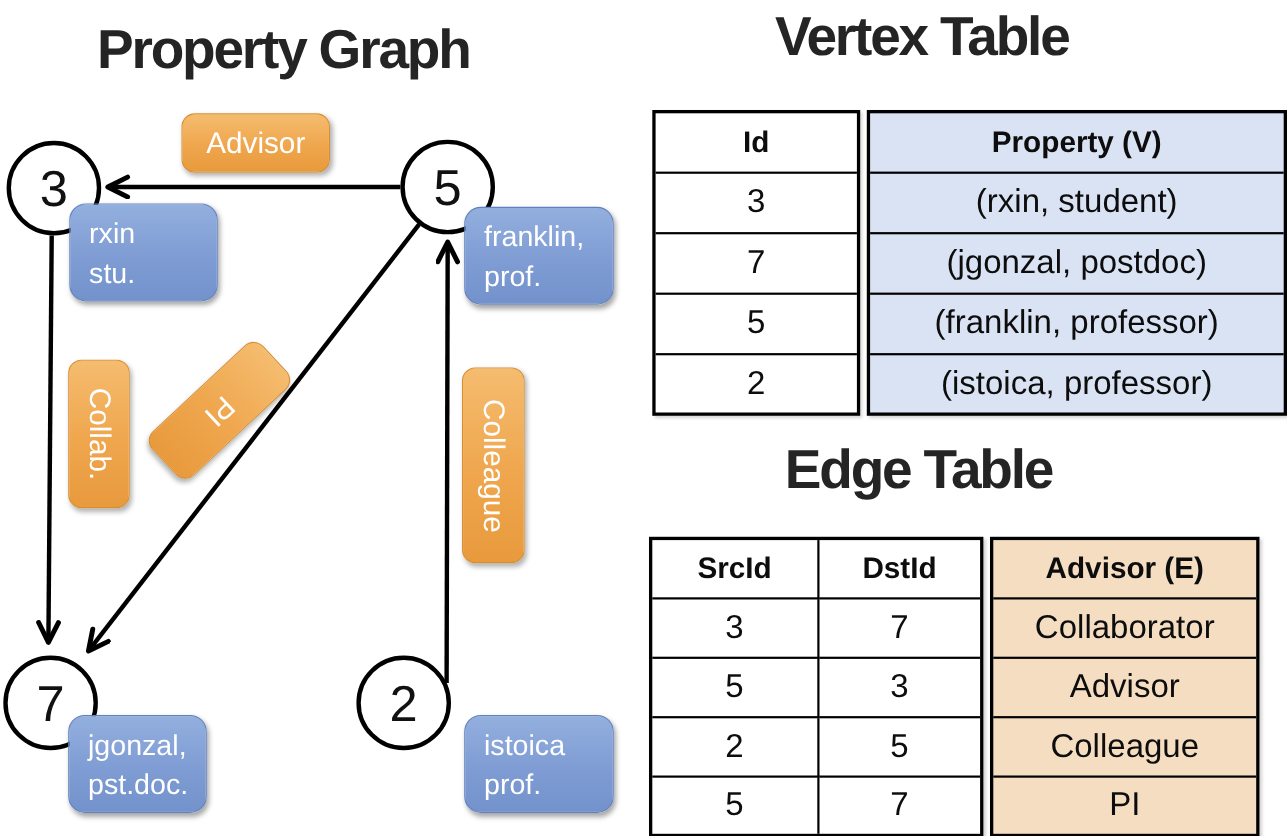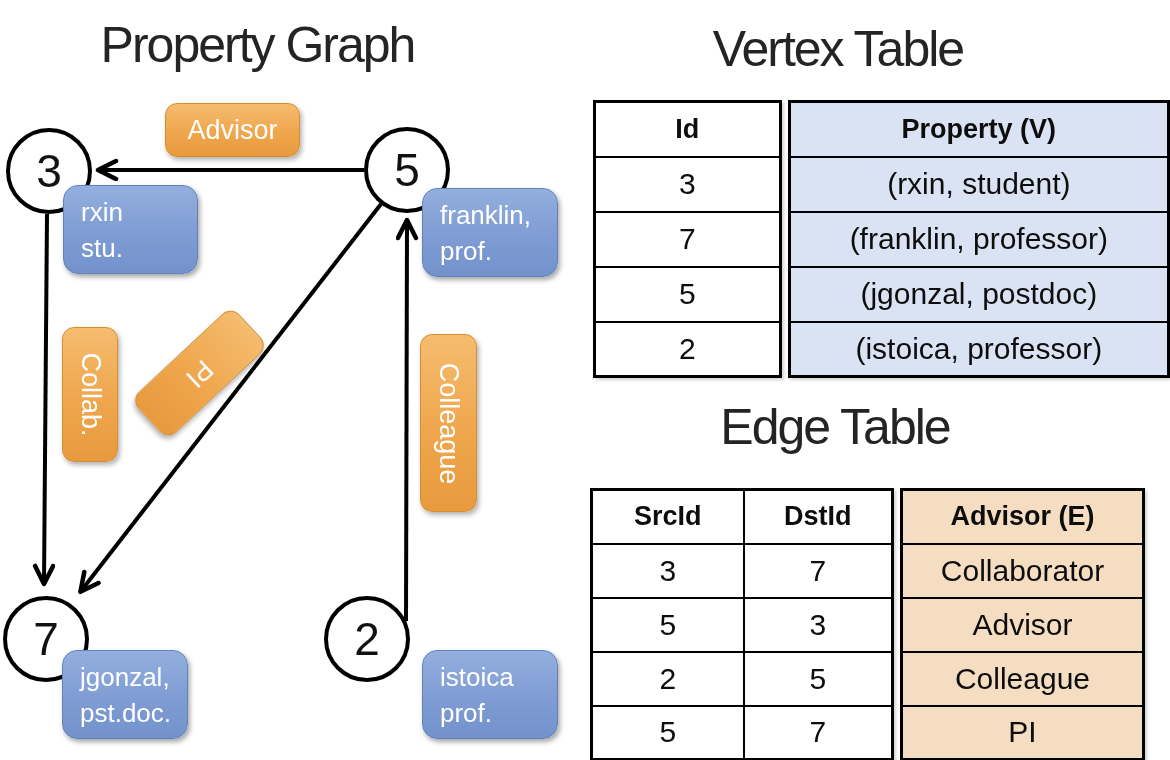--- a/index.html
+++ b/index.html
@@ -11,27 +11,27 @@
     height: 760px;
     background: #ffffff;
     overflow: hidden;
   }
 
   
   .big-title {
     position: absolute;
     text-align: center;
     font-size: 50px;
-    font-weight: 400;
+    font-weight: 700;
     letter-spacing: -2px;
     color: #242424;
     white-space: nowrap;
   }
   #pg-title   { left: 0;   top: 16px;  width: 515px; }
-  #vt-title   { left: 593px; top: 20px;  width: 490px; }
+  #vt-title   { left: 593px; top: 4px;  width: 490px; }
   #et-title   { left: 590px; top: 398px; width: 490px; }
 
   
   #graph-area { position: absolute; left: 0; top: 0; width: 580px; height: 760px; }
   #edges-svg  { position: absolute; left: 0; top: 0; }
 
   .node-circle {
     position: absolute;
     width: 86px; height: 86px;
     border: 4px solid #000;
@@ -200,24 +200,24 @@
       </table>
     <table class="tbl" id="vt-prop-col">
       <tbody>
           <tr>
         <th>Property (V)</th>
       </tr>
       <tr>
             <td>(rxin, student)</td>
           </tr>
       <tr>
+            <td>(jgonzal, postdoc)</td>
+          </tr>
+      <tr>
             <td>(franklin, professor)</td>
-          </tr>
-      <tr>
-            <td>(jgonzal, postdoc)</td>
           </tr>
       <tr>
             <td>(istoica, professor)</td>
           </tr>
     </tbody>
       </table>
   </div>
 
   <div class="big-title" id="et-title">Edge Table</div>
 

